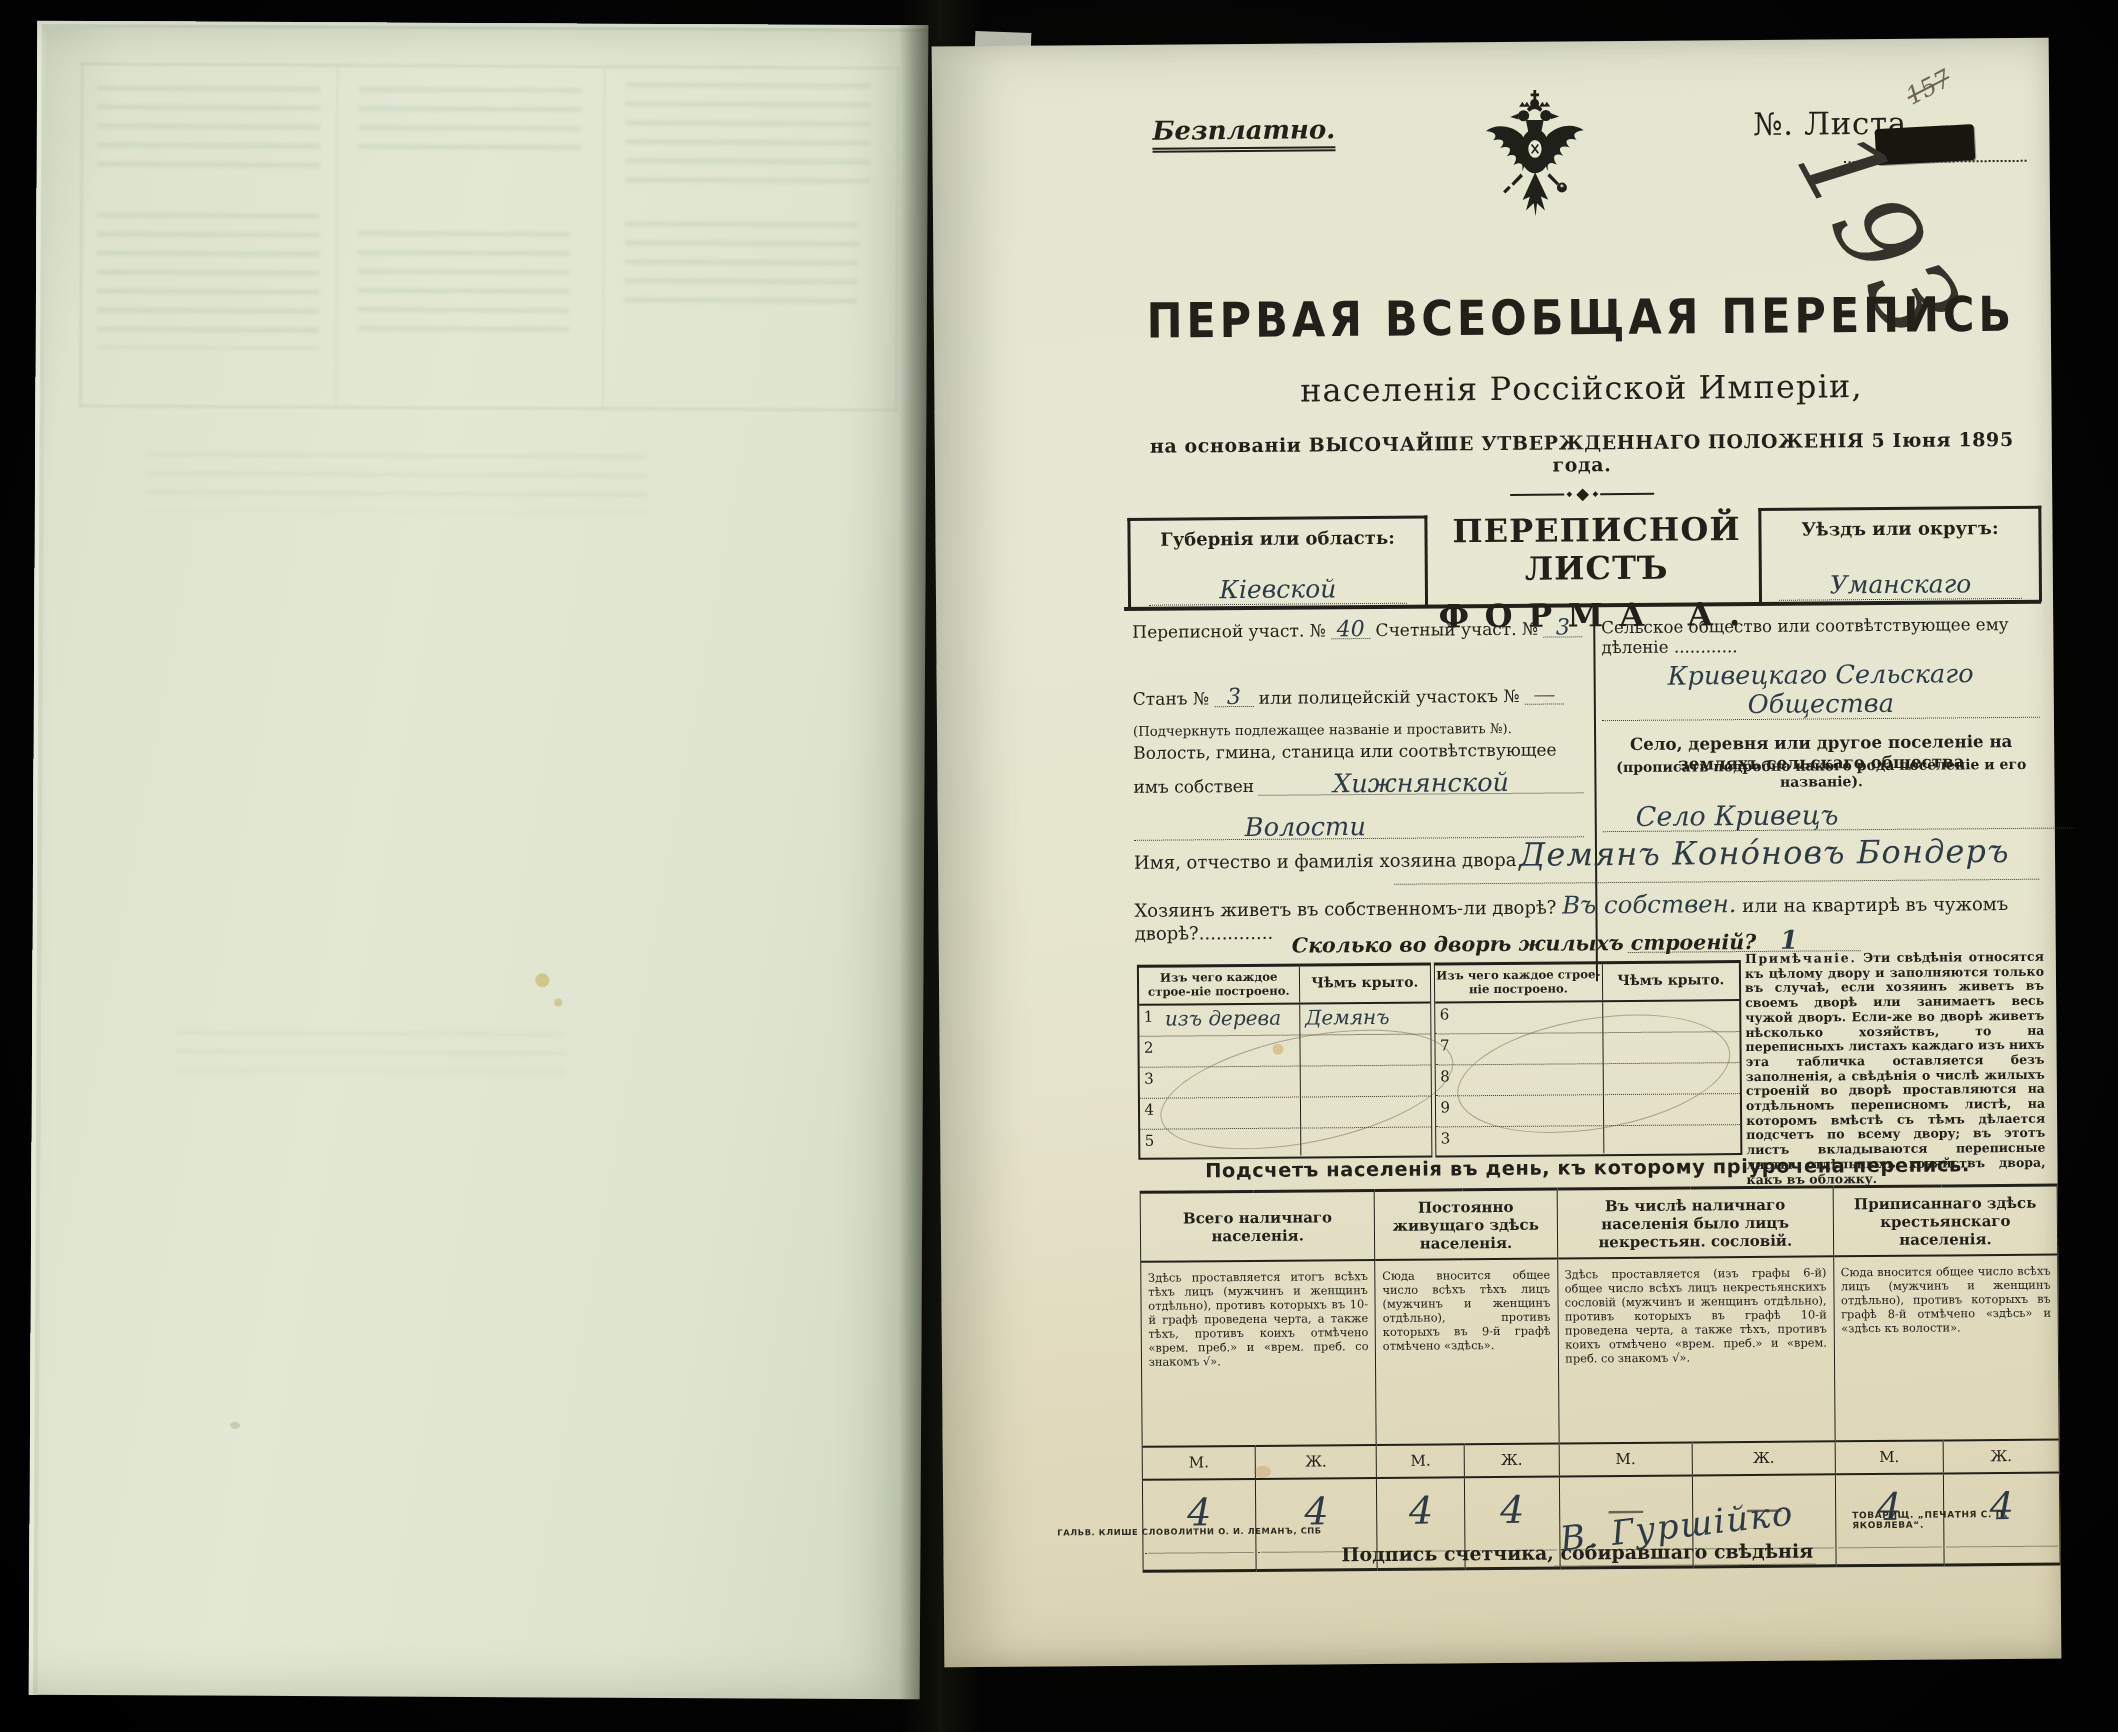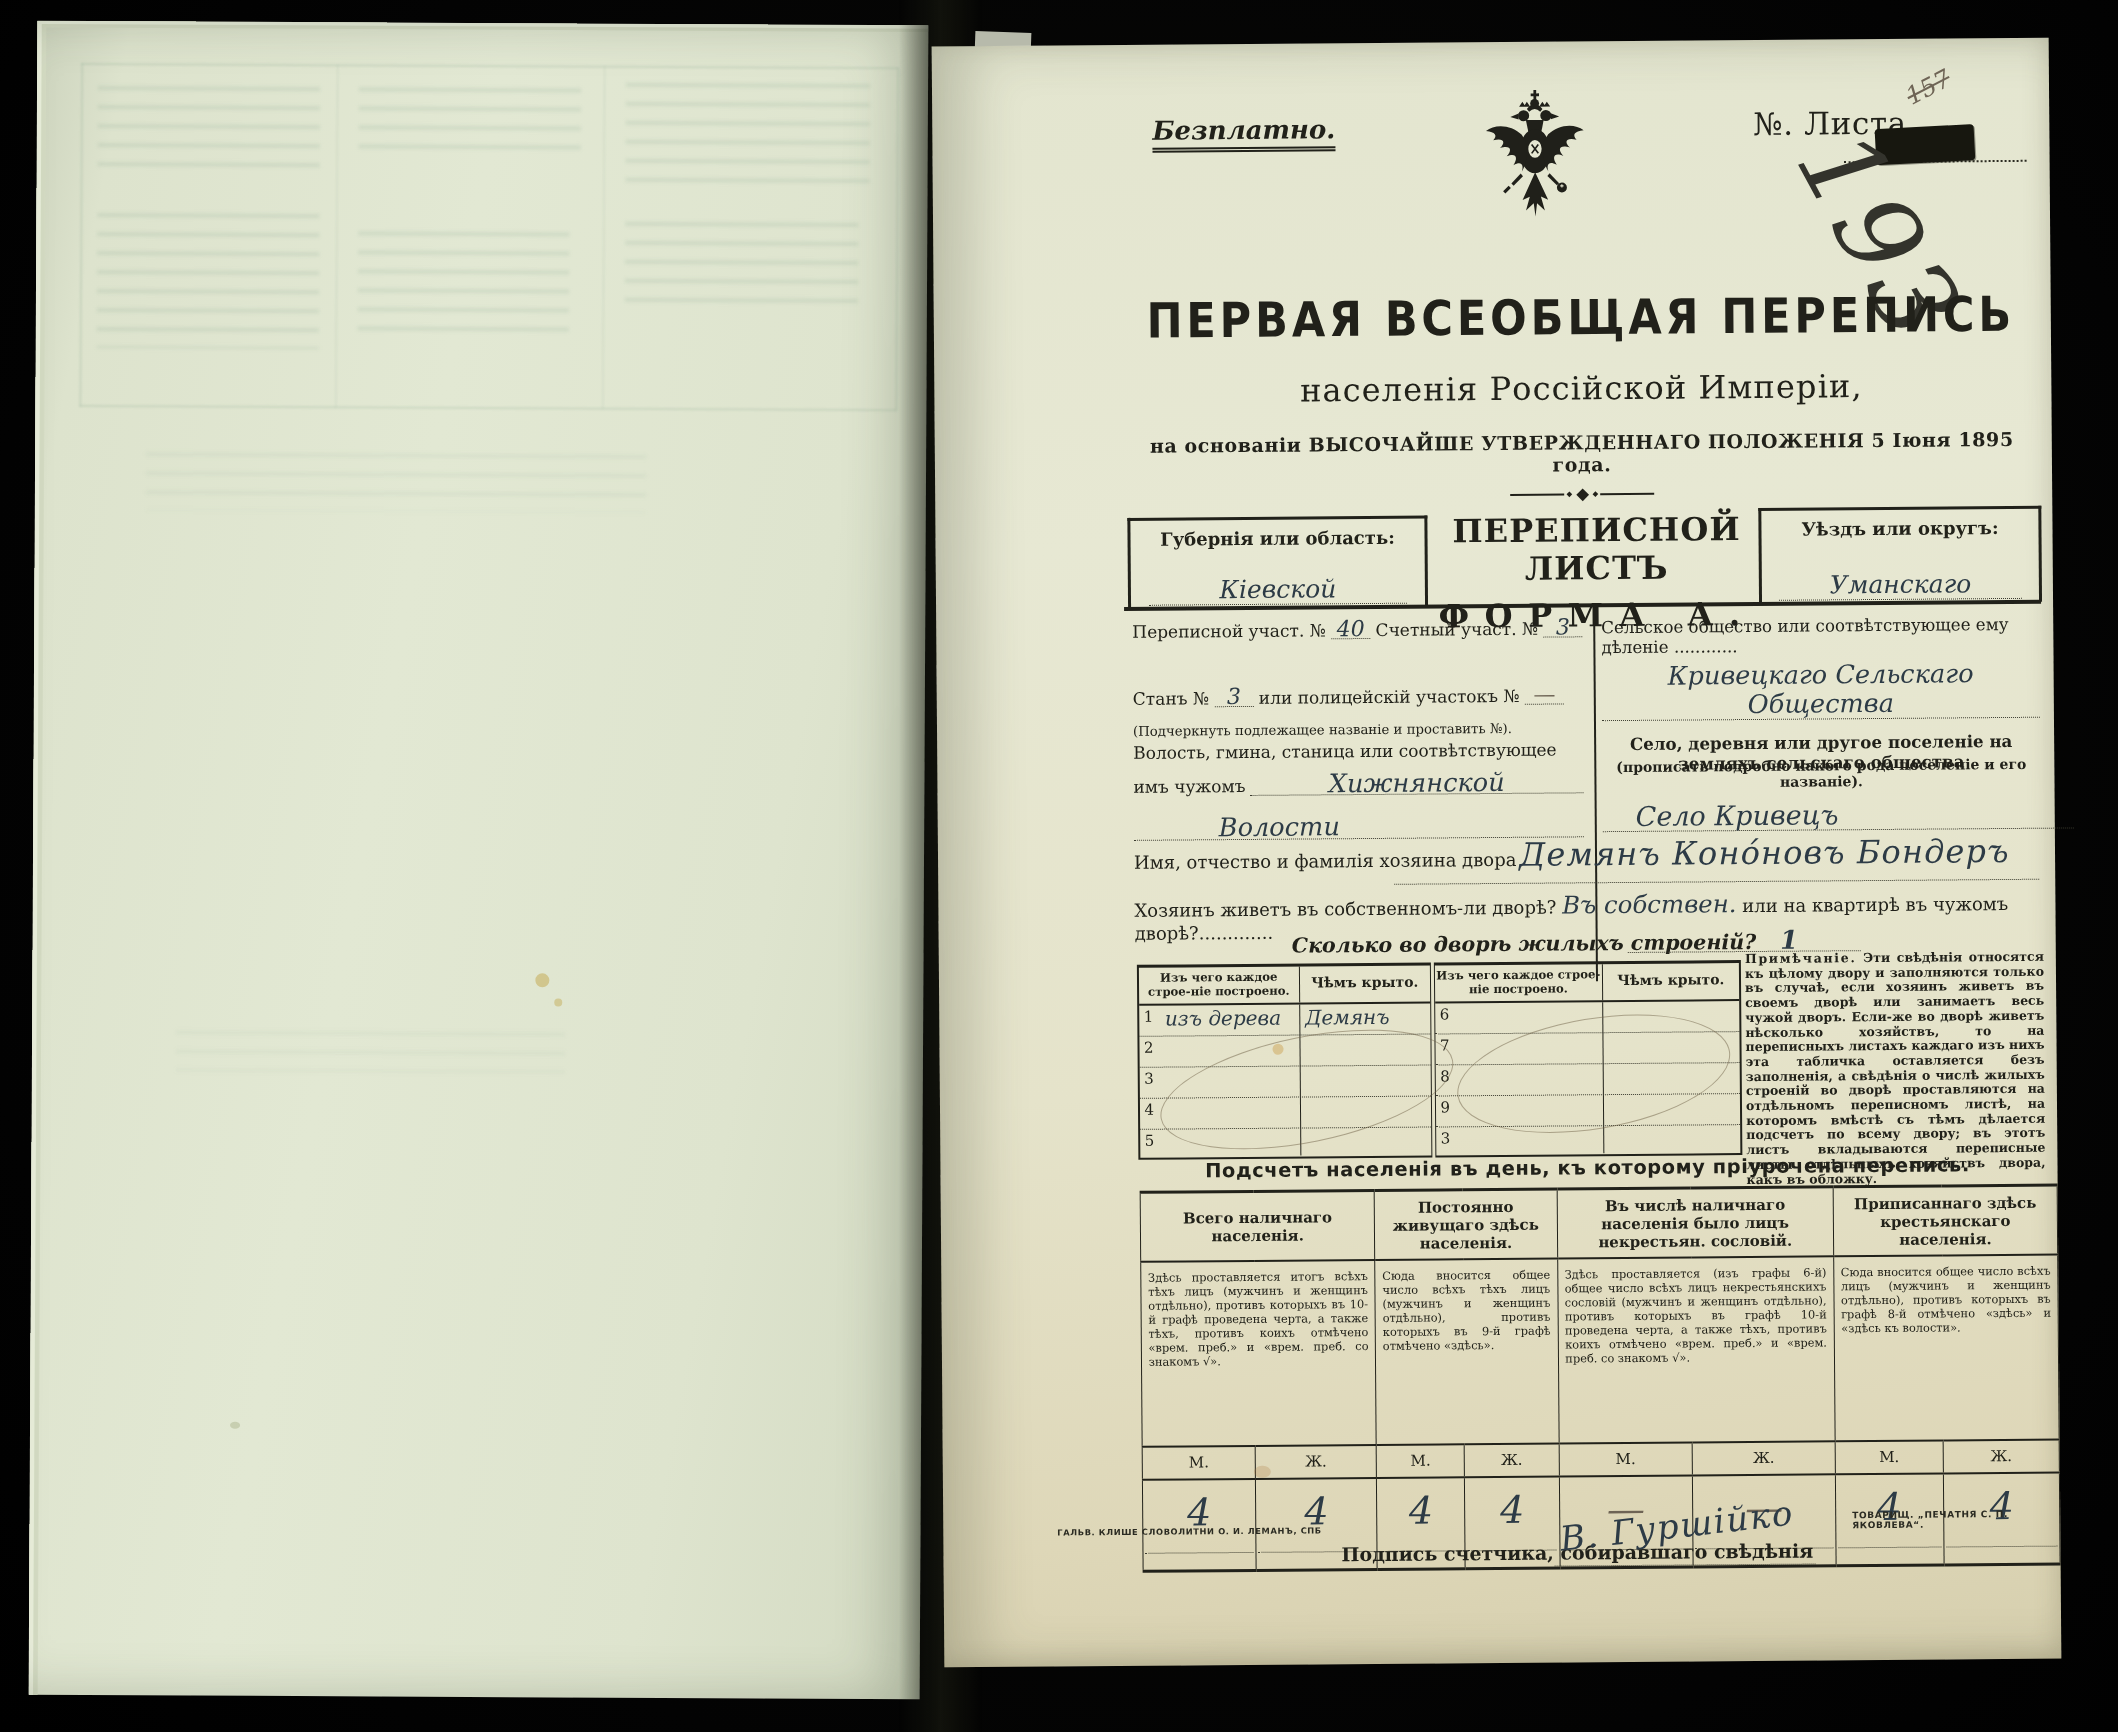--- a/index.html
+++ b/index.html
@@ -68,21 +68,21 @@
   .numhw{display:inline-block;min-width:39px;text-align:center;border-bottom:1.7px dotted #3c3c30;font-size:22px;line-height:19px;}
   #line-uchast{left:196px;top:576px;width:456px;}
   #line-stan{left:196px;top:643px;width:456px;}
   #line-note{left:196px;top:679px;width:456px;font-size:13.3px;}
   #line-volost{left:196px;top:698px;width:456px;font-size:17px;}
   #line-vol2{left:196px;top:729px;width:450px;}
   #vol2-row{display:flex;align-items:flex-end;}
   #vol2-row .lab{font-size:17px;white-space:nowrap;}
   #vol2-row .fill{flex:1;margin-left:4.4px;border-bottom:1.7px dotted #3c3c30;text-align:center;font-size:25.6px;line-height:22px;}
   #line-vol3{left:196px;top:771px;width:450px;border-bottom:1.7px dotted #3c3c30;}
-  #line-vol3 .hw{font-size:25.6px;margin-left:85px;line-height:24.4px;}
+  #line-vol3 .hw{font-size:25.6px;margin-left:111px;line-height:24.4px;}
 
   #line-society{left:665px;top:576px;width:438px;font-size:16.7px;}
   #soc-fill{left:665px;top:621px;width:438px;border-bottom:1.7px dotted #3c3c30;text-align:center;font-size:25.6px;line-height:29px;}
   #line-selo{left:665px;top:693px;width:438px;font-size:16.7px;font-weight:bold;text-align:center;}
   #line-selo-note{left:665px;top:718px;width:438px;font-size:14px;font-weight:bold;text-align:center;}
   #selo-fill{left:665px;top:762px;width:438px;border-bottom:1.7px dotted #3c3c30;font-size:27px;line-height:28px;padding-left:33px;}
 
   
   #owner-line{left:196px;top:805px;width:906px;}
   #owner-line .lab{font-size:18px;}
@@ -241,21 +241,21 @@
     <div id="line-stan" class="abs fl">
       <span>Станъ №</span>
       <span class="numhw hw">3</span>
       <span>или полицейскій участокъ №</span>
       <span class="numhw pencil">—</span>
     </div>
     <div id="line-note" class="abs ink">(Подчеркнуть подлежащее названіе и проставить №).</div>
     <div id="line-volost" class="abs ink">Волость, гмина, станица или соотвѣтствующее</div>
     <div id="line-vol2" class="abs">
       <div id="vol2-row">
-        <span class="lab ink">имъ чужомъ</span>
+        <span class="lab ink">имъ собствен</span>
         <span class="fill hw">Хижнянской</span>
       </div>
     </div>
     <div id="line-vol3" class="abs">
       <span class="hw">Волости</span>
     </div>
 
     <div id="line-society" class="abs ink">Сельское общество или соотвѣтствующее ему дѣленіе ............</div>
     <div id="soc-fill" class="abs hw">Кривецкаго Сельскаго Общества</div>
     <div id="line-selo" class="abs ink">Село, деревня или другое поселеніе на земляхъ сельскаго общества</div>

